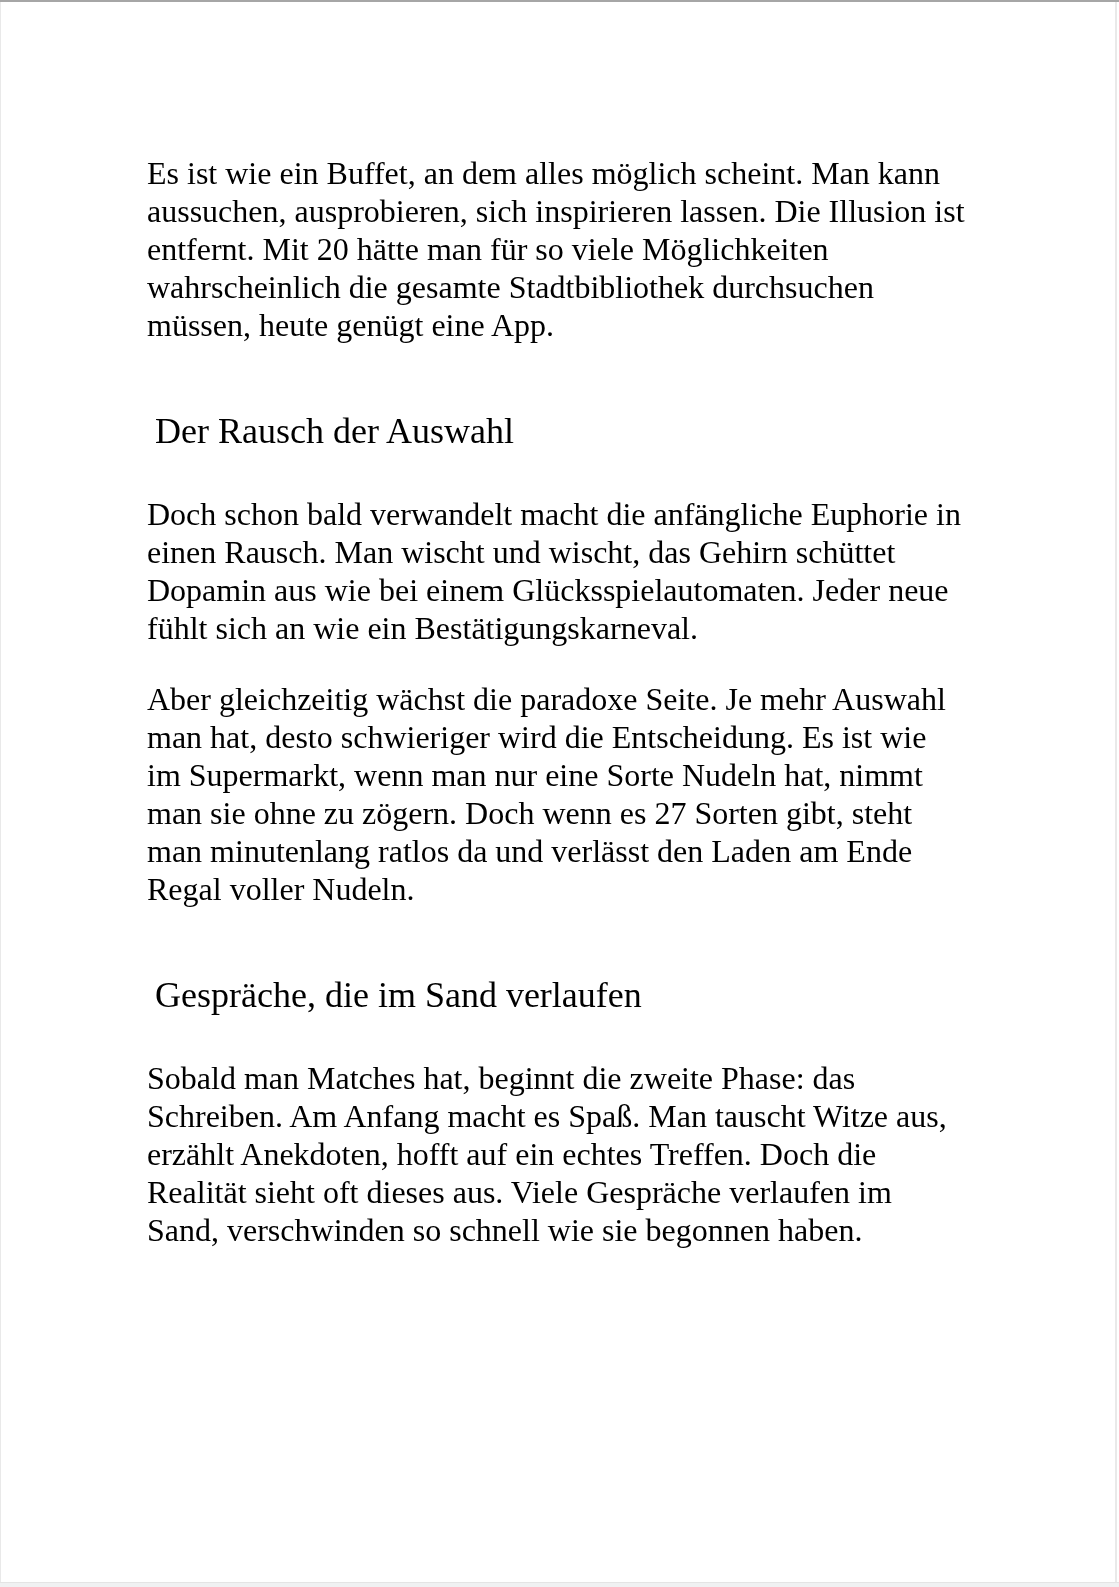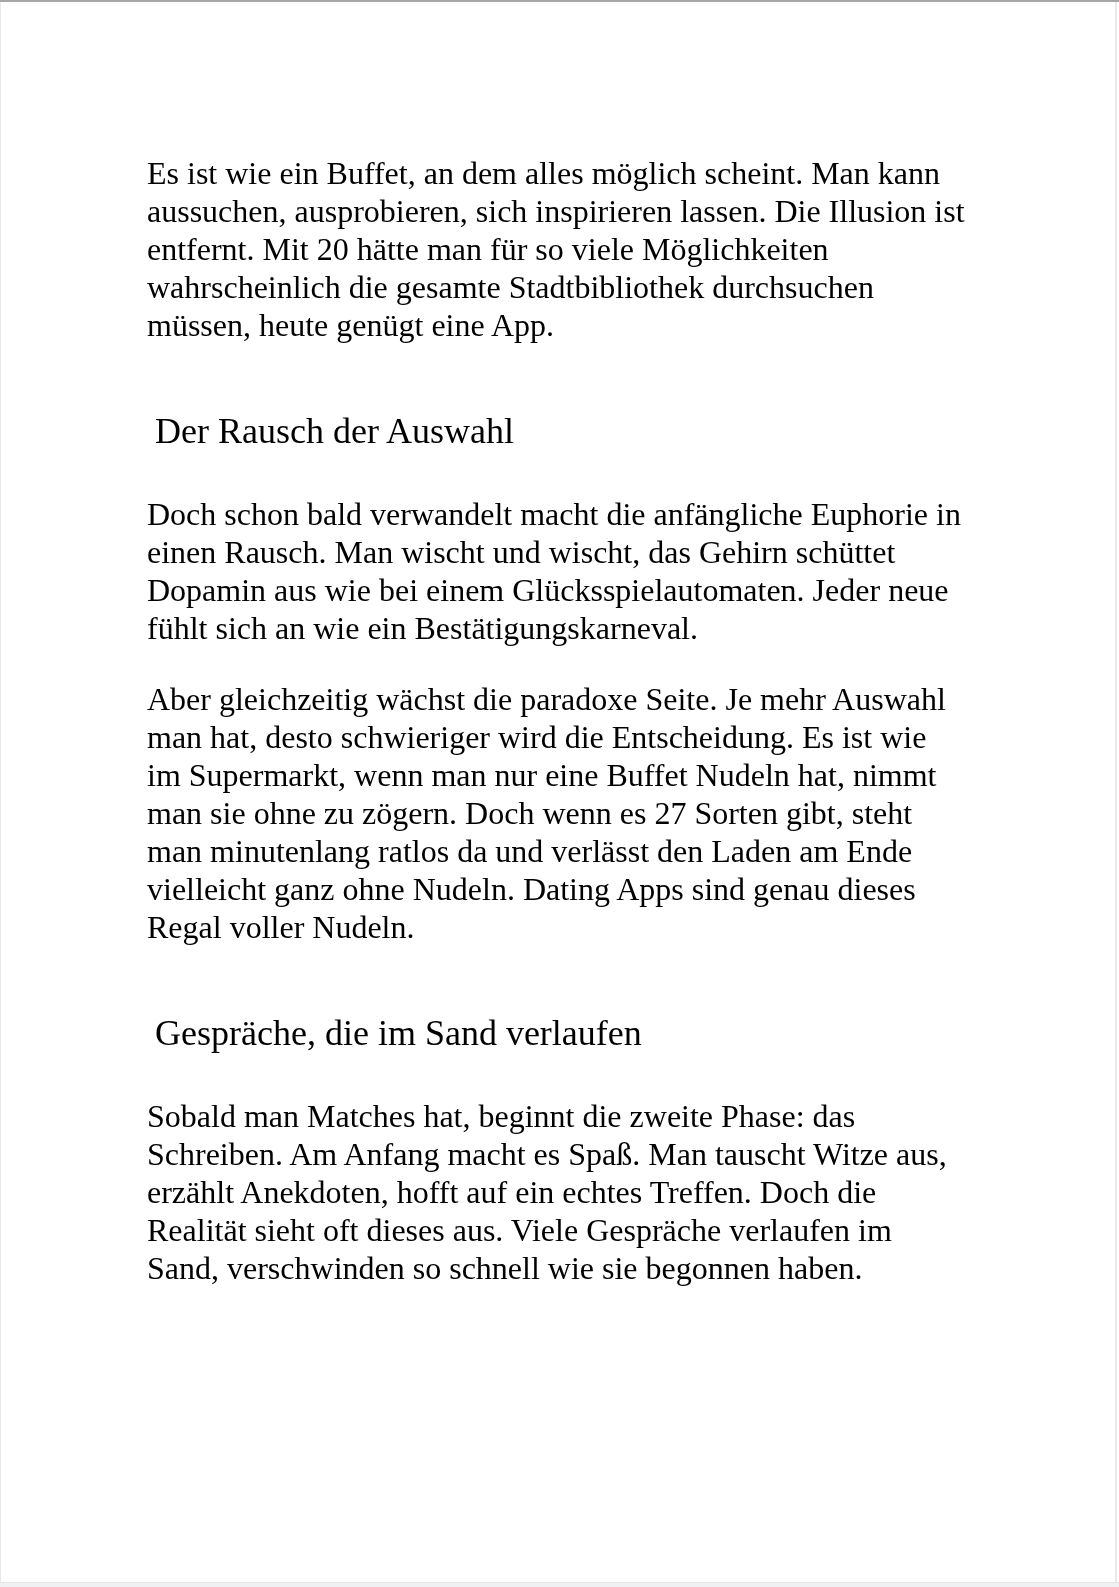--- a/index.html
+++ b/index.html
@@ -91,24 +91,23 @@
   <div class="para">
     <div class="line">Doch schon bald verwandelt macht die anfängliche Euphorie in</div>
     <div class="line">einen Rausch. Man wischt und wischt, das Gehirn schüttet</div>
     <div class="line">Dopamin aus wie bei einem Glücksspielautomaten. Jeder neue</div>
     <div class="line">fühlt sich an wie ein Bestätigungskarneval.</div>
   </div>
 
   <div class="para">
     <div class="line">Aber gleichzeitig wächst die paradoxe Seite. Je mehr Auswahl</div>
     <div class="line">man hat, desto schwieriger wird die Entscheidung. Es ist wie</div>
-    <div class="line">im Supermarkt, wenn man nur eine Buffet Nudeln hat, nimmt</div>
+    <div class="line">im Supermarkt, wenn man nur eine Sorte Nudeln hat, nimmt</div>
     <div class="line">man sie ohne zu zögern. Doch wenn es 27 Sorten gibt, steht</div>
     <div class="line">man minutenlang ratlos da und verlässt den Laden am Ende</div>
-    <div class="line">vielleicht ganz ohne Nudeln. Dating Apps sind genau dieses</div>
     <div class="line">Regal voller Nudeln.</div>
   </div>
 
   <h2 class="section-heading">Gespräche, die im Sand verlaufen</h2>
 
   <div class="para">
     <div class="line">Sobald man Matches hat, beginnt die zweite Phase: das</div>
     <div class="line">Schreiben. Am Anfang macht es Spaß. Man tauscht Witze aus,</div>
     <div class="line">erzählt Anekdoten, hofft auf ein echtes Treffen. Doch die</div>
     <div class="line">Realität sieht oft dieses aus. Viele Gespräche verlaufen im</div>

